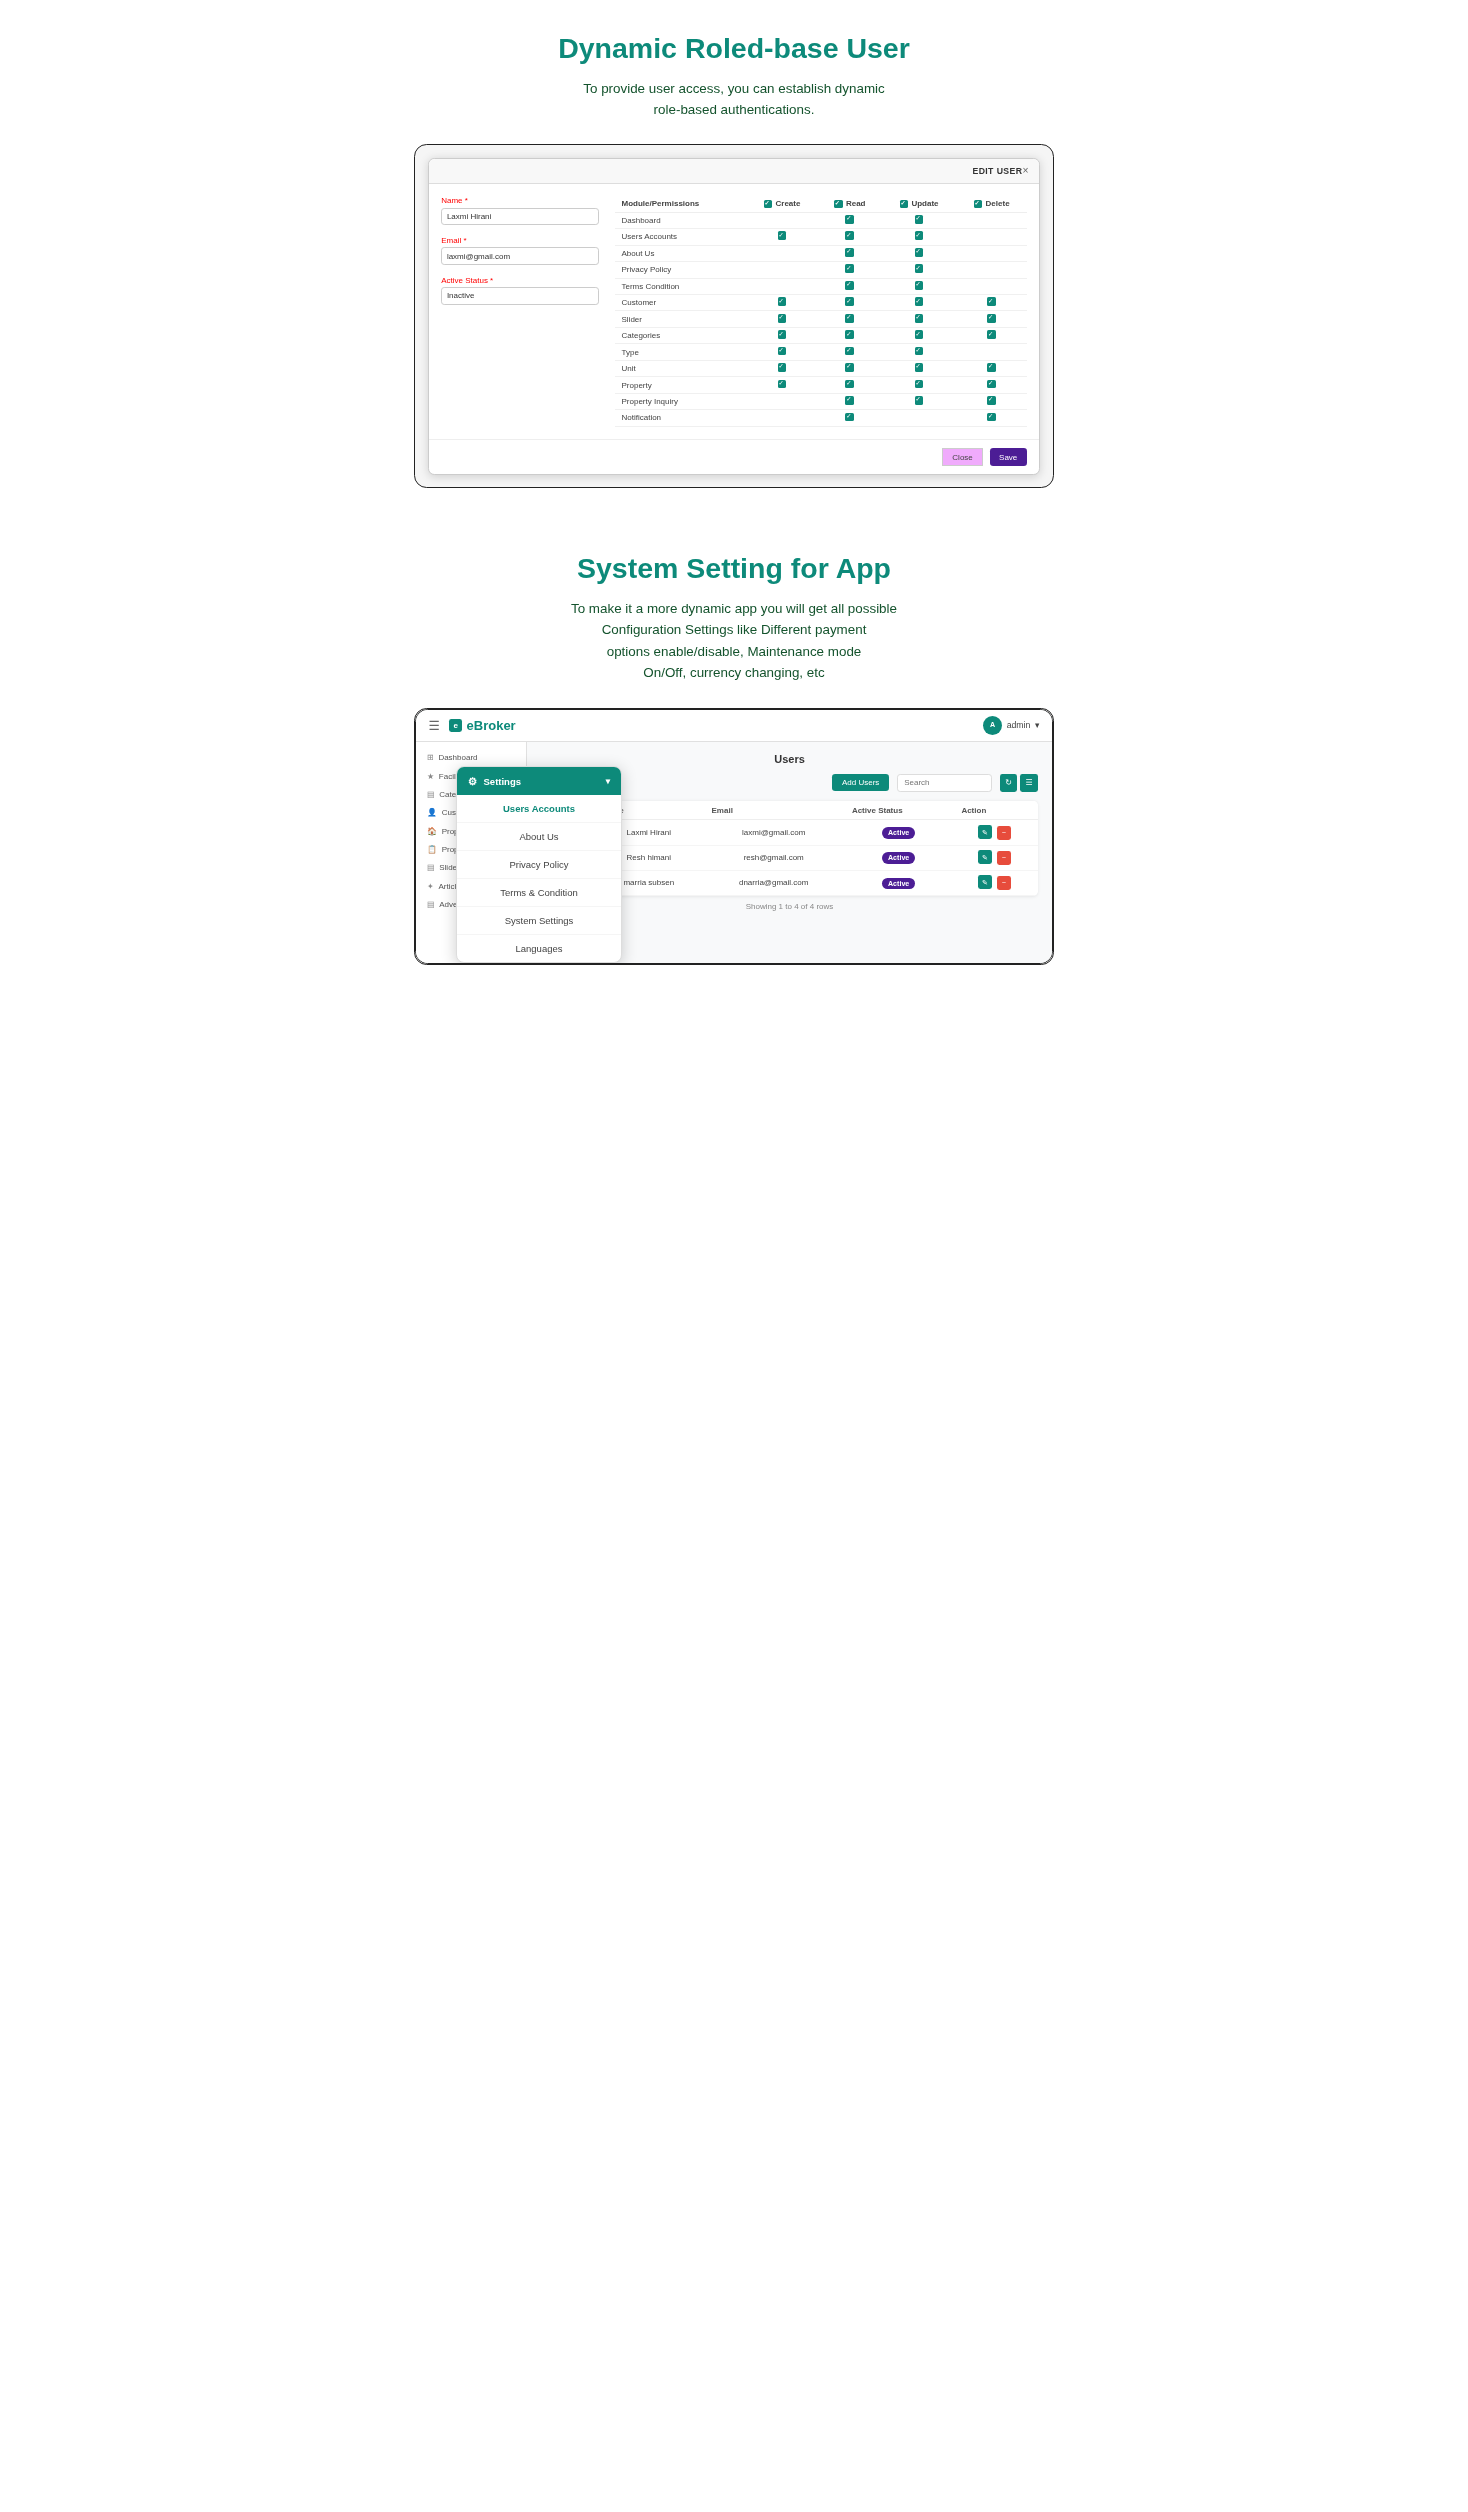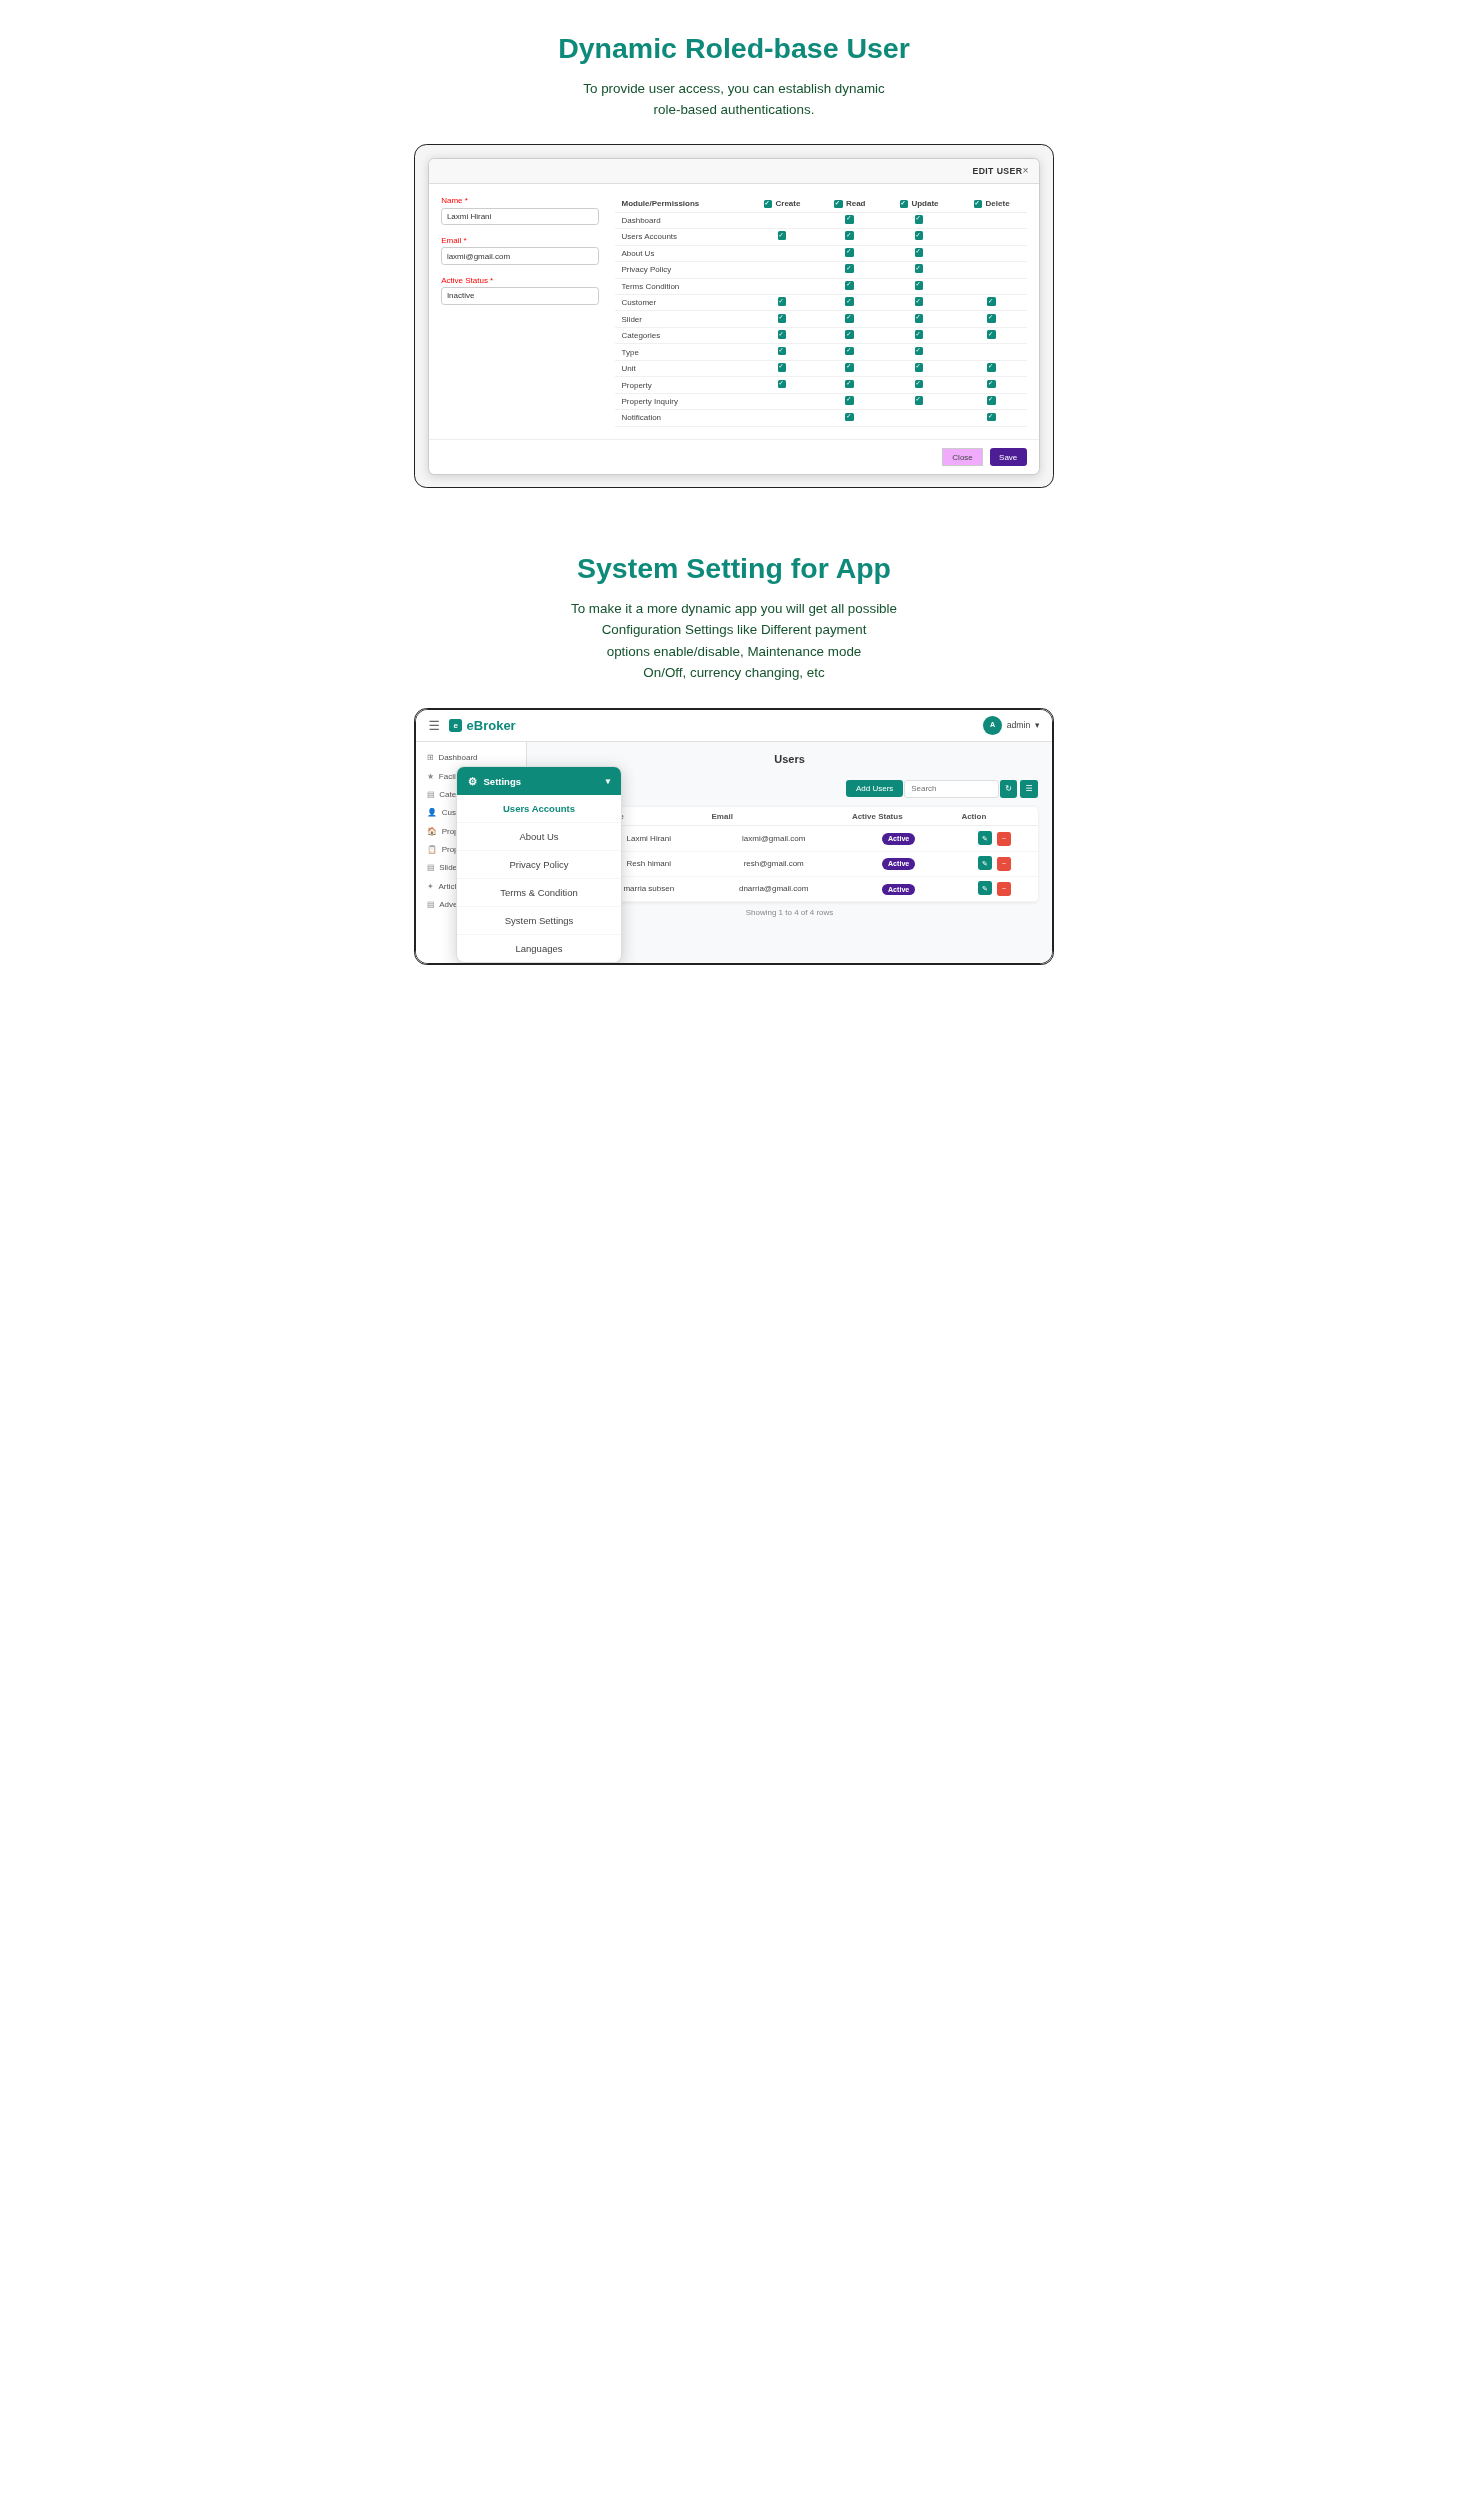--- a/index.html
+++ b/index.html
@@ -292,27 +292,27 @@
     }
     .app-main {
       flex: 1;
       padding: 11px 14.2px;
       background: #f8f9fa;
     }
     .app-page-title {
       font-size: 11px;
       font-weight: 600;
       color: #333;
-      margin-bottom: 15px;
+      margin-bottom: 9px;
     }
     .app-toolbar {
       display: flex;
       justify-content: flex-end;
       align-items: center;
-      gap: 1px;
+      gap: 8px;
       margin-bottom: 9.5px;
     }
     .btn-add-users {
       background: #0d8a7a;
       color: white;
       border: none;
       border-radius: 3.2px;
       padding: 4px 9.5px;
       font-size: 8px;
       cursor: pointer;

